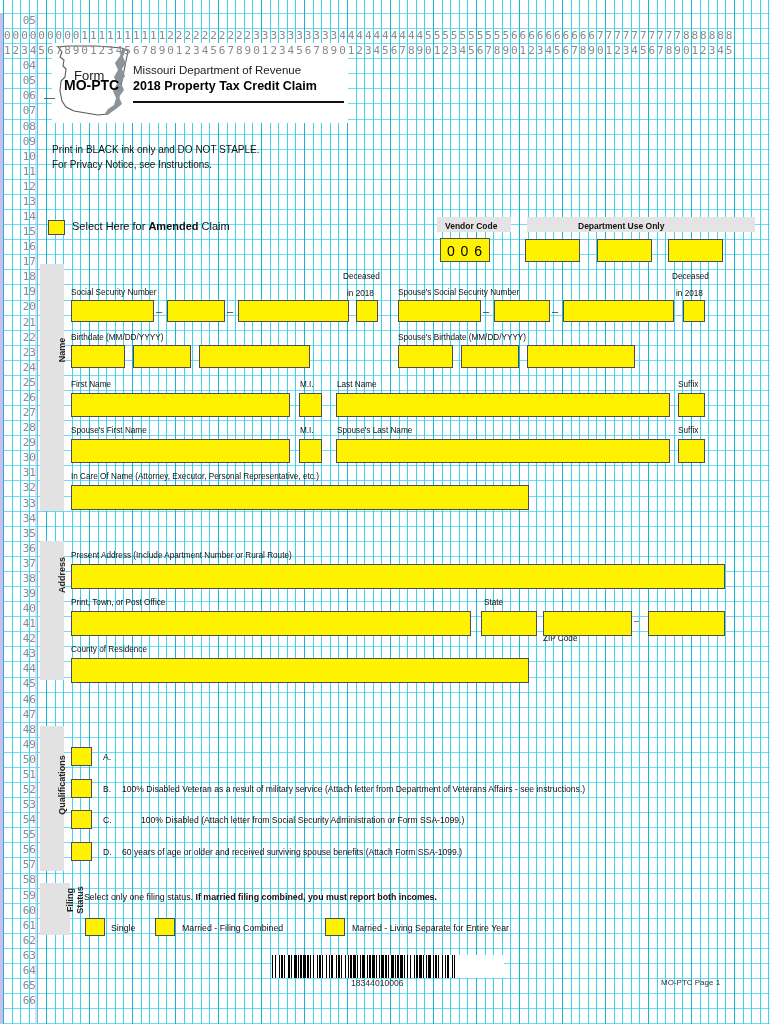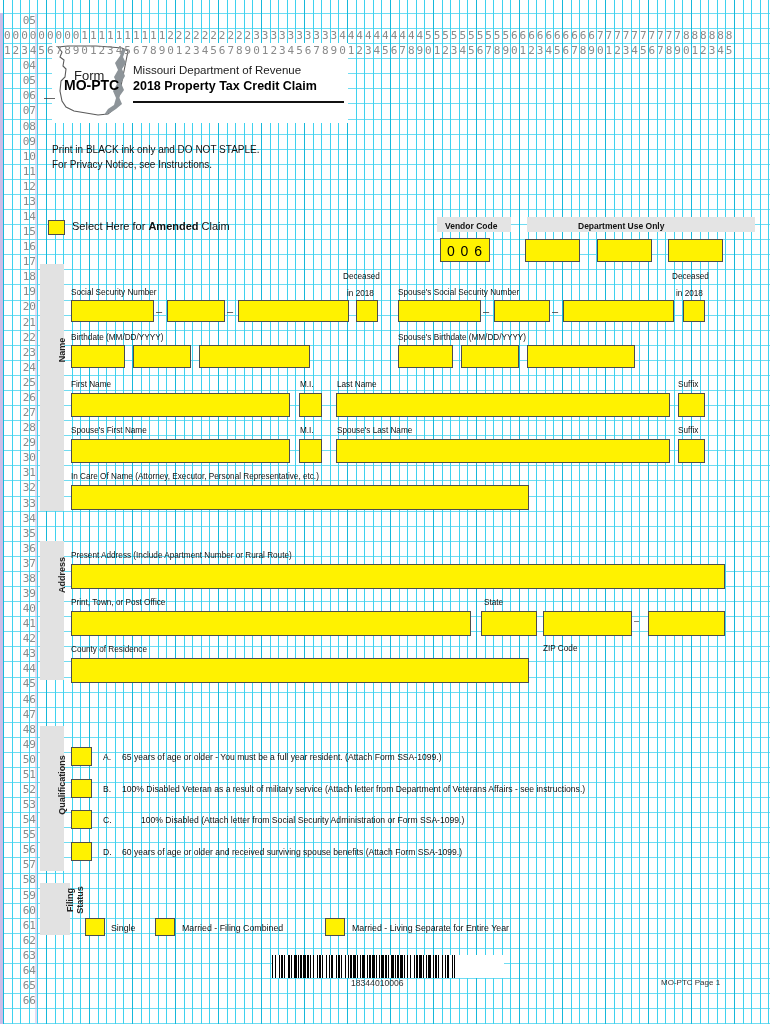--- a/index.html
+++ b/index.html
@@ -274,56 +274,58 @@
     <div class="fld" style="left:71px;top:485px;width:458px;height:25px;"></div>
 
     <div class="sideband" style="left:40px;top:541px;width:24px;height:139px;"></div>
     <div class="sidetext" style="left:57px;top:645px;width:140px;">Address</div>
 
     <div class="lbl" style="left:71px;top:551px;">Present Address (Include Apartment Number or Rural Route)</div>
     <div class="fld" style="left:71px;top:564px;width:654px;height:25px;"></div>
 
     <div class="lbl" style="left:71px;top:598px;">Print, Town, or Post Office</div>
     <div class="lbl" style="left:484px;top:598px;">State</div>
-    <div class="lbl" style="left:543px;top:634px;margin-top:10px;">ZIP Code</div>
+    <div class="lbl" style="left:543px;top:634px;">ZIP Code</div>
     <div class="fld" style="left:71px;top:611px;width:400px;height:25px;"></div>
     <div class="fld" style="left:481px;top:611px;width:56px;height:25px;"></div>
     <div class="fld" style="left:543px;top:611px;width:89px;height:25px;"></div>
     <div class="dash" style="left:634px;top:616px;font-size:9px;">–</div>
     <div class="fld" style="left:648px;top:611px;width:77px;height:25px;"></div>
 
     <div class="lbl" style="left:71px;top:645px;">County of Residence</div>
     <div class="fld" style="left:71px;top:658px;width:458px;height:25px;"></div>
 
     <div class="sideband" style="left:40px;top:726px;width:24px;height:145px;"></div>
     <div class="sidetext" style="left:57px;top:860px;width:150px;">Qualifications</div>
 
 
     <div class="chk" style="left:71px;top:747px;width:21px;height:19px;"></div>
     <div class="lbl" style="left:103px;top:752px;font-size:8.6px;">A.</div>
-    <div class="lbl" style="left:122px;top:752px;font-size:8.6px;">65 years of age or older - You must be a full year resident. (Attach Form SSA-1099.)</div>
 
     <div class="chk" style="left:71px;top:779px;width:21px;height:19px;"></div>
     <div class="lbl" style="left:103px;top:784px;font-size:8.6px;">B.</div>
     <div class="lbl" style="left:122px;top:784px;font-size:8.6px;">100% Disabled Veteran as a result of military service (Attach letter from Department of Veterans Affairs - see instructions.)</div>
 
     <div class="chk" style="left:71px;top:810px;width:21px;height:19px;"></div>
     <div class="lbl" style="left:103px;top:815px;font-size:8.6px;">C.</div>
     <div class="lbl" style="left:122px;top:815px;font-size:8.6px;margin-left:19px;">100% Disabled (Attach letter from Social Security Administration or Form SSA-1099.)</div>
 
     <div class="chk" style="left:71px;top:842px;width:21px;height:19px;"></div>
     <div class="lbl" style="left:103px;top:847px;font-size:8.6px;">D.</div>
     <div class="lbl" style="left:122px;top:847px;font-size:8.6px;">60 years of age or older and received surviving spouse benefits (Attach Form SSA-1099.)</div>
 
     <div class="sideband" style="left:40px;top:883px;width:30px;height:52px;"></div>
     <div class="sidetext" style="left:65px;top:930px;width:60px;line-height:10px;">
       <span style="display:block;">Filing</span>
       <span style="display:block;">Status</span>
     </div>
 
+    <div class="lbl" style="left:84px;top:892px;font-size:8.8px;">
+      <span>Select only one filing status. </span><b>If married filing combined, you must report both incomes.</b>
+    </div>
 
     <div class="chk" style="left:85px;top:918px;width:20px;height:18px;"></div>
     <div class="lbl" style="left:111px;top:923px;font-size:8.8px;">Single</div>
 
     <div class="chk" style="left:155px;top:918px;width:20px;height:18px;"></div>
     <div class="lbl" style="left:182px;top:923px;font-size:8.8px;">Married - Filing Combined</div>
 
     <div class="chk" style="left:325px;top:918px;width:20px;height:18px;"></div>
     <div class="lbl" style="left:352px;top:923px;font-size:8.8px;">Married - Living Separate for Entire Year</div>
 

